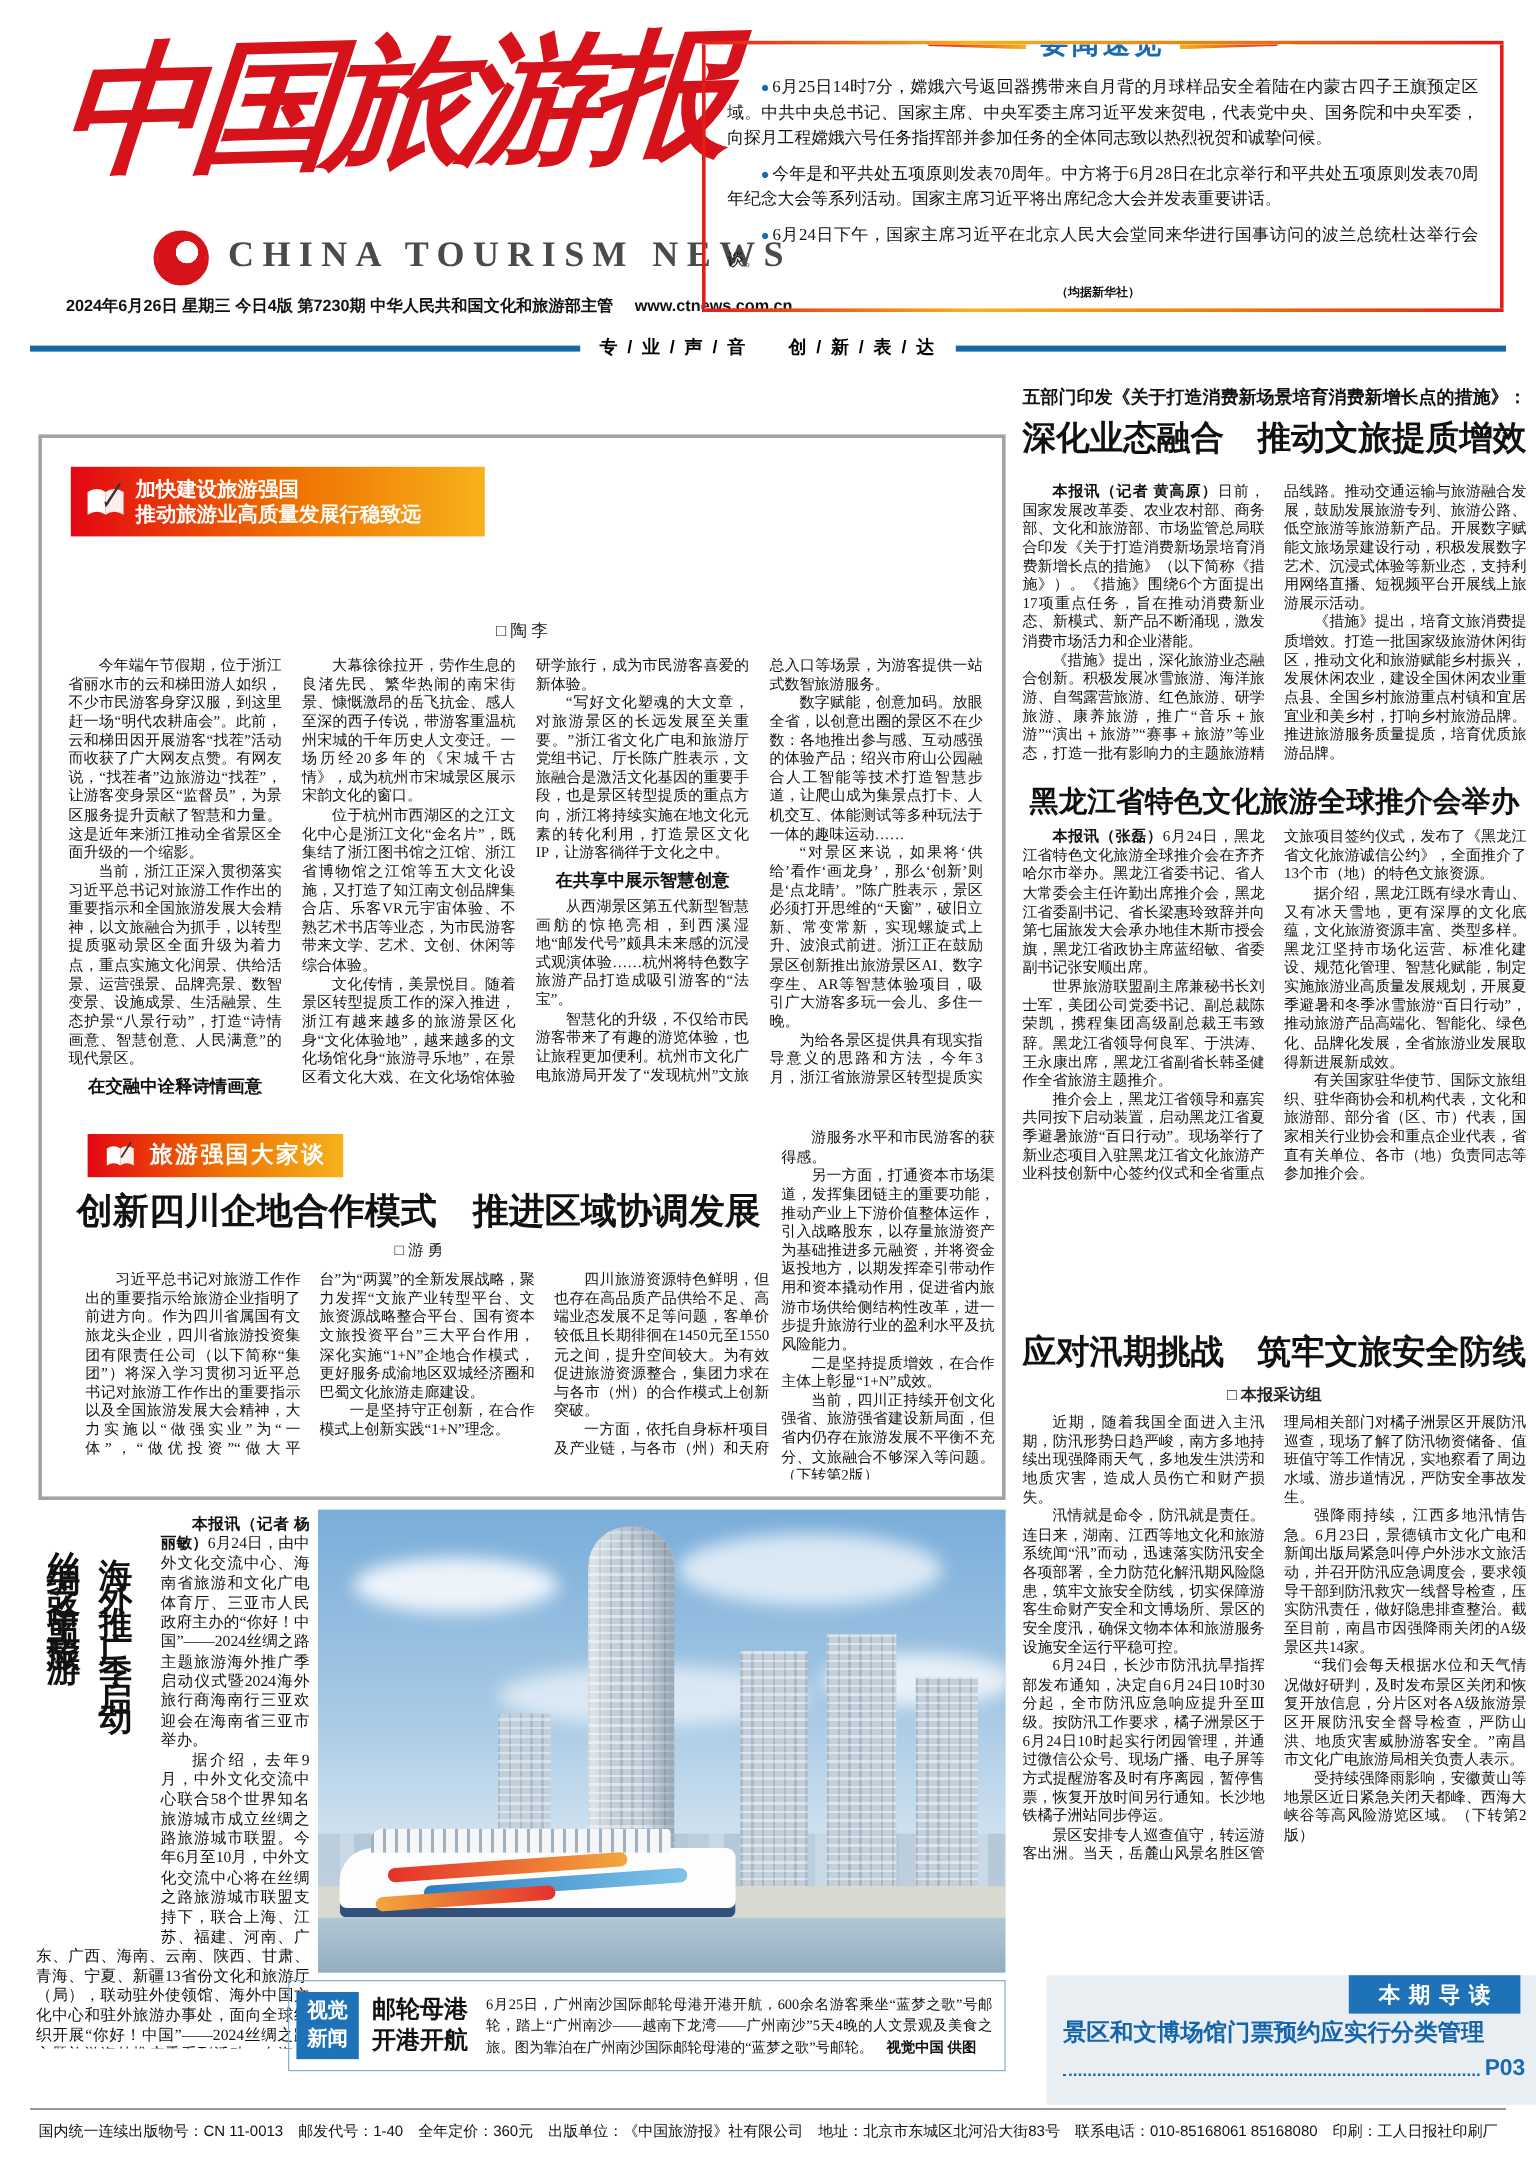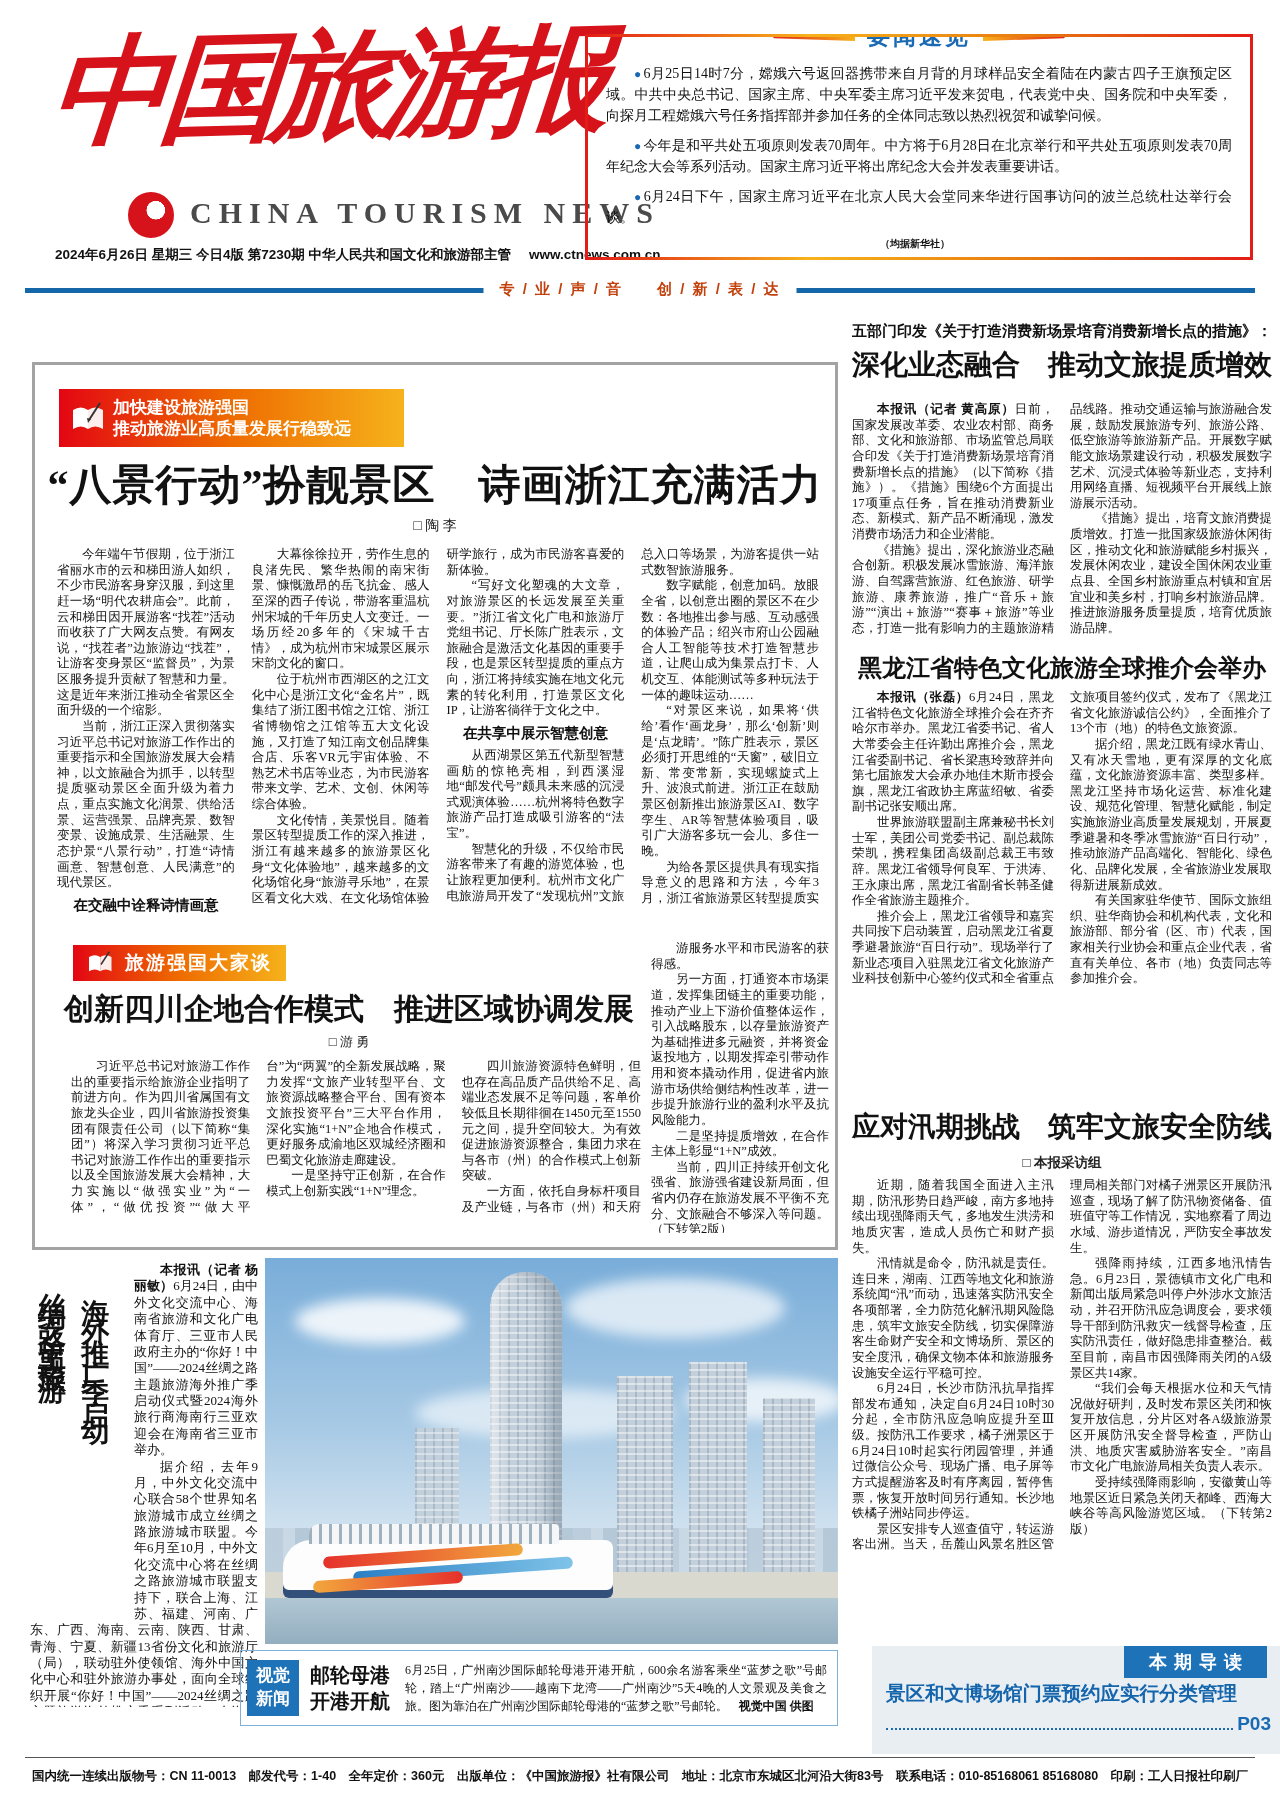--- a/index.html
+++ b/index.html
@@ -28,21 +28,21 @@
   .swash{width:86px;height:9px;}
   .swash-l{background:linear-gradient(90deg,#e31c17,#f6b21b);clip-path:polygon(0 15%,100% 0,100% 100%,6% 70%);}
   .swash-r{background:linear-gradient(90deg,#f6b21b,#e31c17);clip-path:polygon(0 0,100% 15%,94% 70%,0 100%);}
   .brief-body{margin-top:8px;}
   .brief-body .para{margin:0 0 9px;font-size:14px;line-height:1.5;text-align:justify;text-indent:2em;}
   .bullet{color:#1a6ab3;font-size:12px;margin-right:2px;}
   .brief-source{text-align:center;font-size:10px;font-weight:bold;padding-right:8px;}
   
   .tagline-rule{position:absolute;left:25px;top:288px;width:1230px;border-top:5px solid #1467a8;}
   .tagline-rule span{position:absolute;left:50%;top:-13px;transform:translateX(-50%);background:#fff;
-      padding:0 16px;color:#c2410c;font-weight:bold;font-size:15px;letter-spacing:2px;white-space:nowrap;
+      padding:0 16px;color:#000000;font-weight:bold;font-size:15px;letter-spacing:2px;white-space:nowrap;
       font-family:"Liberation Sans","DejaVu Sans",sans-serif;}
   
   .para{margin:0;font-size:12.5px;line-height:1.25;text-align:justify;text-indent:2em;}
   .sub{margin:5px 0;font-size:14.5px;font-weight:bold;text-align:center;
       font-family:"Liberation Sans","DejaVu Sans",sans-serif;}
   .byline{text-align:center;font-size:14px;color:#222;}
   
   .left-box{position:absolute;left:32px;top:362px;width:806px;height:888px;border:3px solid #a3a3a3;box-sizing:border-box;}
   .badge{display:flex;align-items:center;background:linear-gradient(90deg,#e30613,#ee6c00,#f6b21b);color:#fff;}
   .badge1{position:absolute;left:24px;top:24px;width:345px;height:58px;padding:0 6px;box-sizing:border-box;}
@@ -132,21 +132,21 @@
       letter-spacing:7px;padding:4px 18px 4px 25px;font-family:"Liberation Sans","DejaVu Sans",sans-serif;}
   .guide-hl{color:#1565ad;font-size:19.5px;font-weight:900;margin:0;white-space:nowrap;
       font-family:"Liberation Sans","DejaVu Sans",sans-serif;}
   .guide-line{display:flex;align-items:flex-end;margin-top:6px;justify-content:flex-end;}
   .guide-dots{flex:1;border-bottom:2px dotted #1a6ab3;margin-bottom:5px;}
   .guide-page{color:#1a6ab3;font-size:19px;font-weight:bold;margin-left:4px;
       font-family:"Liberation Sans","DejaVu Sans",sans-serif;}
   
   .footer-rule{position:absolute;left:25px;top:1757px;width:1230px;border-top:1.5px solid #555;}
   .footer-text{position:absolute;left:0;top:1768px;width:100%;text-align:center;font-size:12.5px;
-      font-weight:bold;font-family:"Liberation Sans","DejaVu Sans",sans-serif;white-space:nowrap;}
+      font-weight:normal;font-family:"Liberation Sans","DejaVu Sans",sans-serif;white-space:nowrap;}
 </style>
 </head>
 <body>
 
 <div id="page">
 
   <div class="masthead-title">中国旅游报</div>
   <div class="logo"></div>
   <div class="masthead-en">CHINA TOURISM NEWS</div>
   <div class="dateline">
@@ -182,21 +182,20 @@
           <path d="M34 8 Q26 3 19 8 L19 27 Q26 22 34 27 Z" fill="#fff" opacity="0.92"></path>
           <line x1="31" y1="1" x2="20" y2="18" stroke="#333" stroke-width="2"></line>
           <polygon points="19,21 22,17 18,16" fill="#333"></polygon>
         </svg>
       </span>
       <div class="badge-text">
         <div>加快建设旅游强国</div>
         <div>推动旅游业高质量发展行稳致远</div>
       </div>
     </div>
-    <h1 class="main-hl">“八景行动”扮靓景区　诗画浙江充满活力</h1>
     <div class="byline byline1">□ 陶 李</div>
     <div class="body-cols4">
         <p class="para">今年端午节假期，位于浙江省丽水市的云和梯田游人如织，不少市民游客身穿汉服，到这里赶一场“明代农耕庙会”。此前，云和梯田因开展游客“找茬”活动而收获了广大网友点赞。有网友说，“找茬者”边旅游边“找茬”，让游客变身景区“监督员”，为景区服务提升贡献了智慧和力量。这是近年来浙江推动全省景区全面升级的一个缩影。</p>
         <p class="para">当前，浙江正深入贯彻落实习近平总书记对旅游工作作出的重要指示和全国旅游发展大会精神，以文旅融合为抓手，以转型提质驱动景区全面升级为着力点，重点实施文化润景、供给活景、运营强景、品牌亮景、数智变景、设施成景、生活融景、生态护景“八景行动”，打造“诗情画意、智慧创意、人民满意”的现代景区。</p>
         <h4 class="sub">在交融中诠释诗情画意</h4>
         <p class="para">大幕徐徐拉开，劳作生息的良渚先民、繁华热闹的南宋街景、慷慨激昂的岳飞抗金、感人至深的西子传说，带游客重温杭州宋城的千年历史人文变迁。一场历经20多年的《宋城千古情》，成为杭州市宋城景区展示宋韵文化的窗口。</p>
         <p class="para">位于杭州市西湖区的之江文化中心是浙江文化“金名片”，既集结了浙江图书馆之江馆、浙江省博物馆之江馆等五大文化设施，又打造了知江南文创品牌集合店、乐客VR元宇宙体验、不熟艺术书店等业态，为市民游客带来文学、艺术、文创、休闲等综合体验。</p>
         <p class="para">文化传情，美景悦目。随着景区转型提质工作的深入推进，浙江有越来越多的旅游景区化身“文化体验地”，越来越多的文化场馆化身“旅游寻乐地”，在景区看文化大戏、在文化场馆体验研学旅行，成为市民游客喜爱的新体验。</p>
         <p class="para">“写好文化塑魂的大文章，对旅游景区的长远发展至关重要。”浙江省文化广电和旅游厅党组书记、厅长陈广胜表示，文旅融合是激活文化基因的重要手段，也是景区转型提质的重点方向，浙江将持续实施在地文化元素的转化利用，打造景区文化IP，让游客徜徉于文化之中。</p>
         <h4 class="sub">在共享中展示智慧创意</h4>

